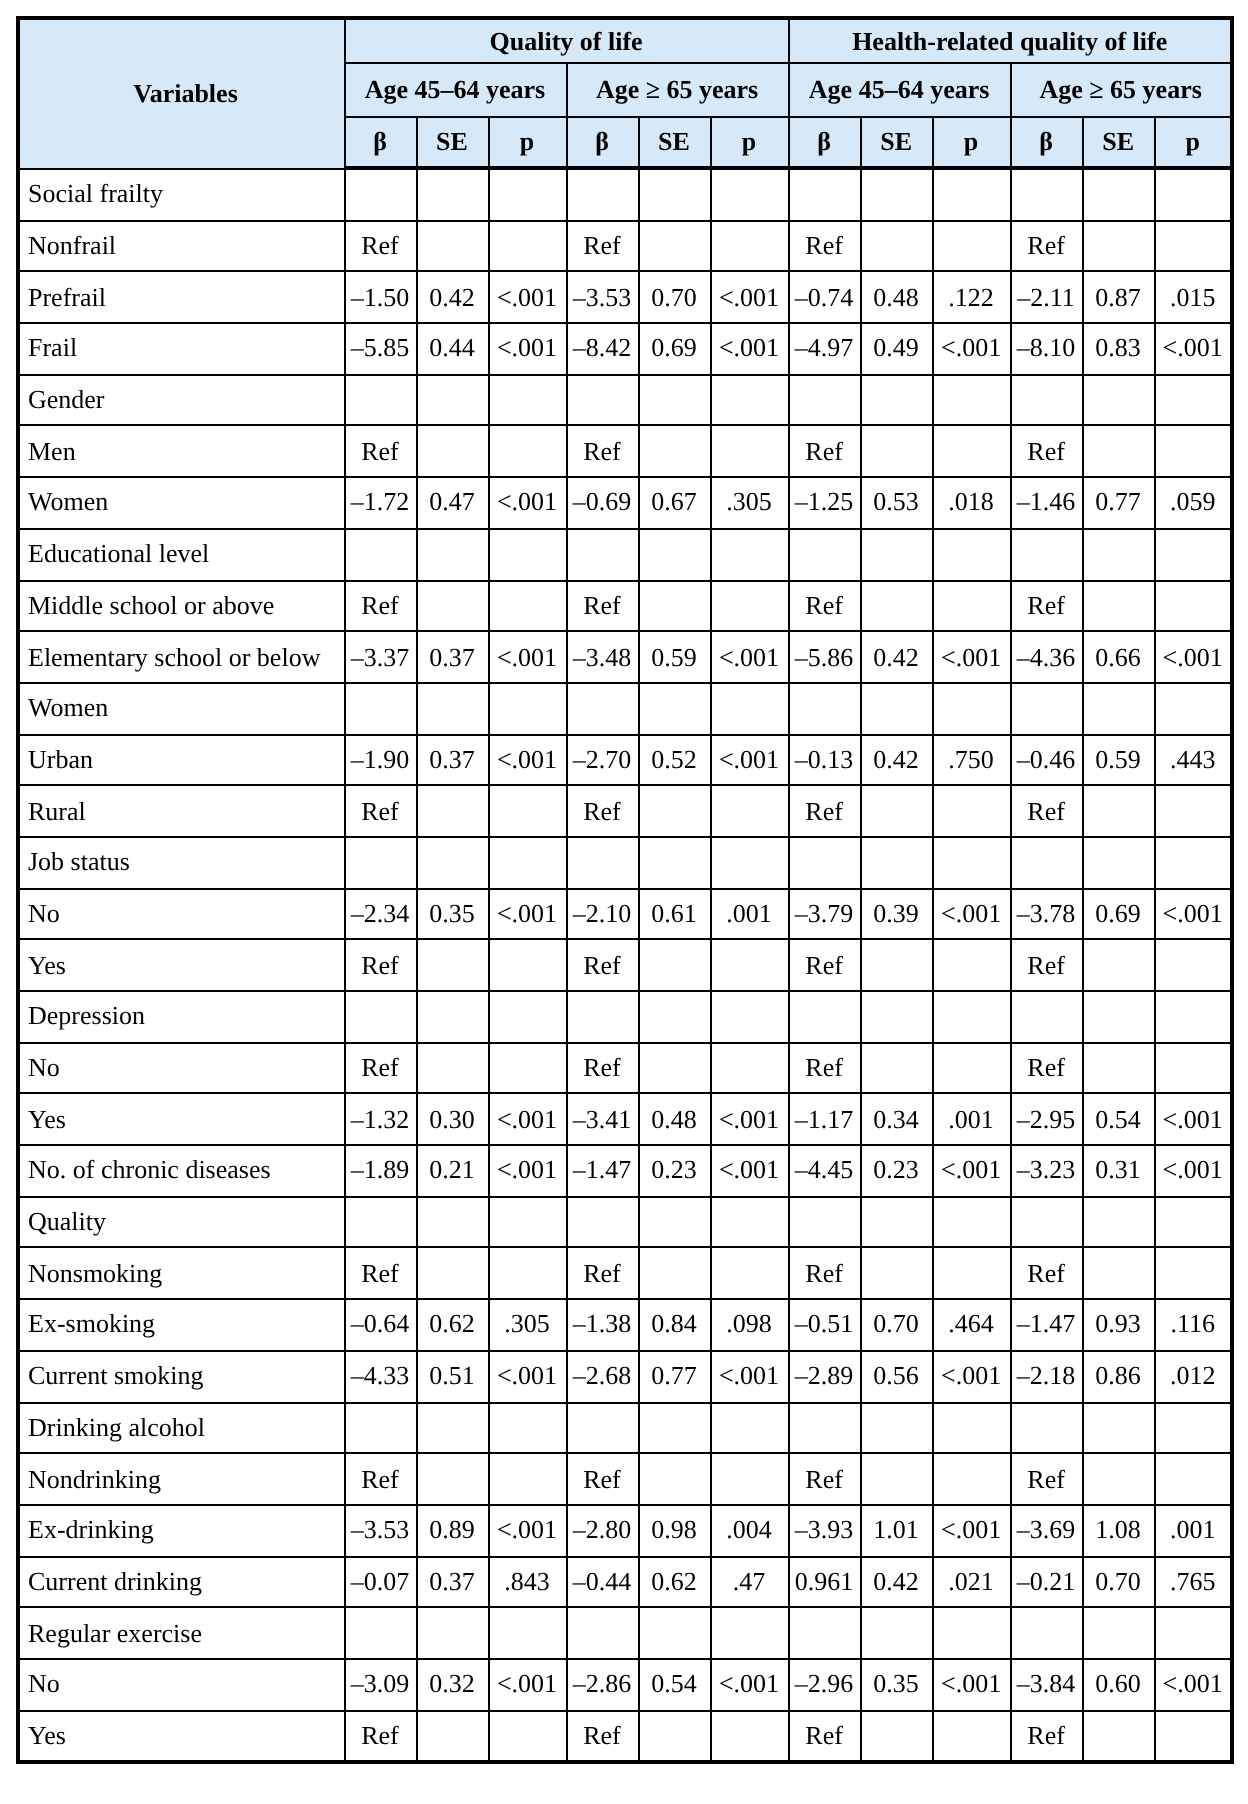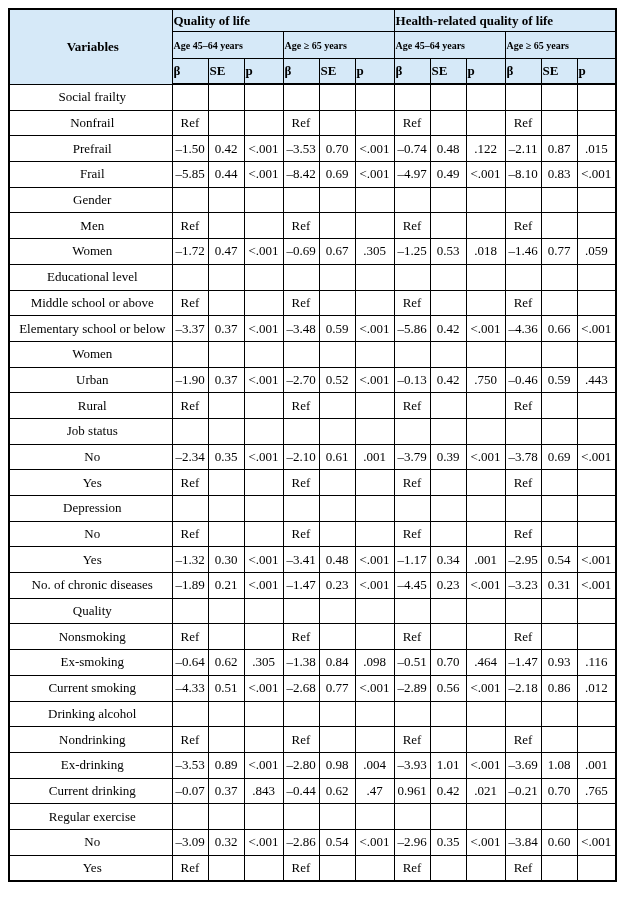--- a/index.html
+++ b/index.html
@@ -28,37 +28,37 @@
   .stats-table td {
     border: 1.3px solid #000;
     font-size: 13px;
     padding: 0 1px;
     overflow: hidden;
     white-space: nowrap;
   }
   .stats-table thead th {
     background: var(--header-bg, #d6e9f8);
     font-weight: bold;
-    text-align: left;
+    text-align: center;
   }
   .stats-table thead tr.group-row th { height: 21px; }
-  .stats-table thead tr.age-row th   { height: 26px; font-size: 10px; }
+  .stats-table thead tr.age-row th   { height: 26px; font-size: 13px; }
   .stats-table thead tr.stat-row th  { height: 24px; border-bottom: 2px solid #000; }
   .stats-table th.variables-cell {
     text-align: center;
     padding-left: 5px;
     vertical-align: middle;
   }
   .stats-table tbody td {
     height: 24.7px;
     text-align: center;
     background: #ffffff;
   }
   .stats-table tbody td.label-cell {
-    text-align: center;
+    text-align: left;
     padding-left: 4px;
     margin-top: 36px;
   }
   col.col-label { width: 163px; }
   col.col-beta  { width: 36px; }
   col.col-se    { width: 36px; }
   col.col-p     { width: 39px; }
 </style>
 </head>
 <body>

